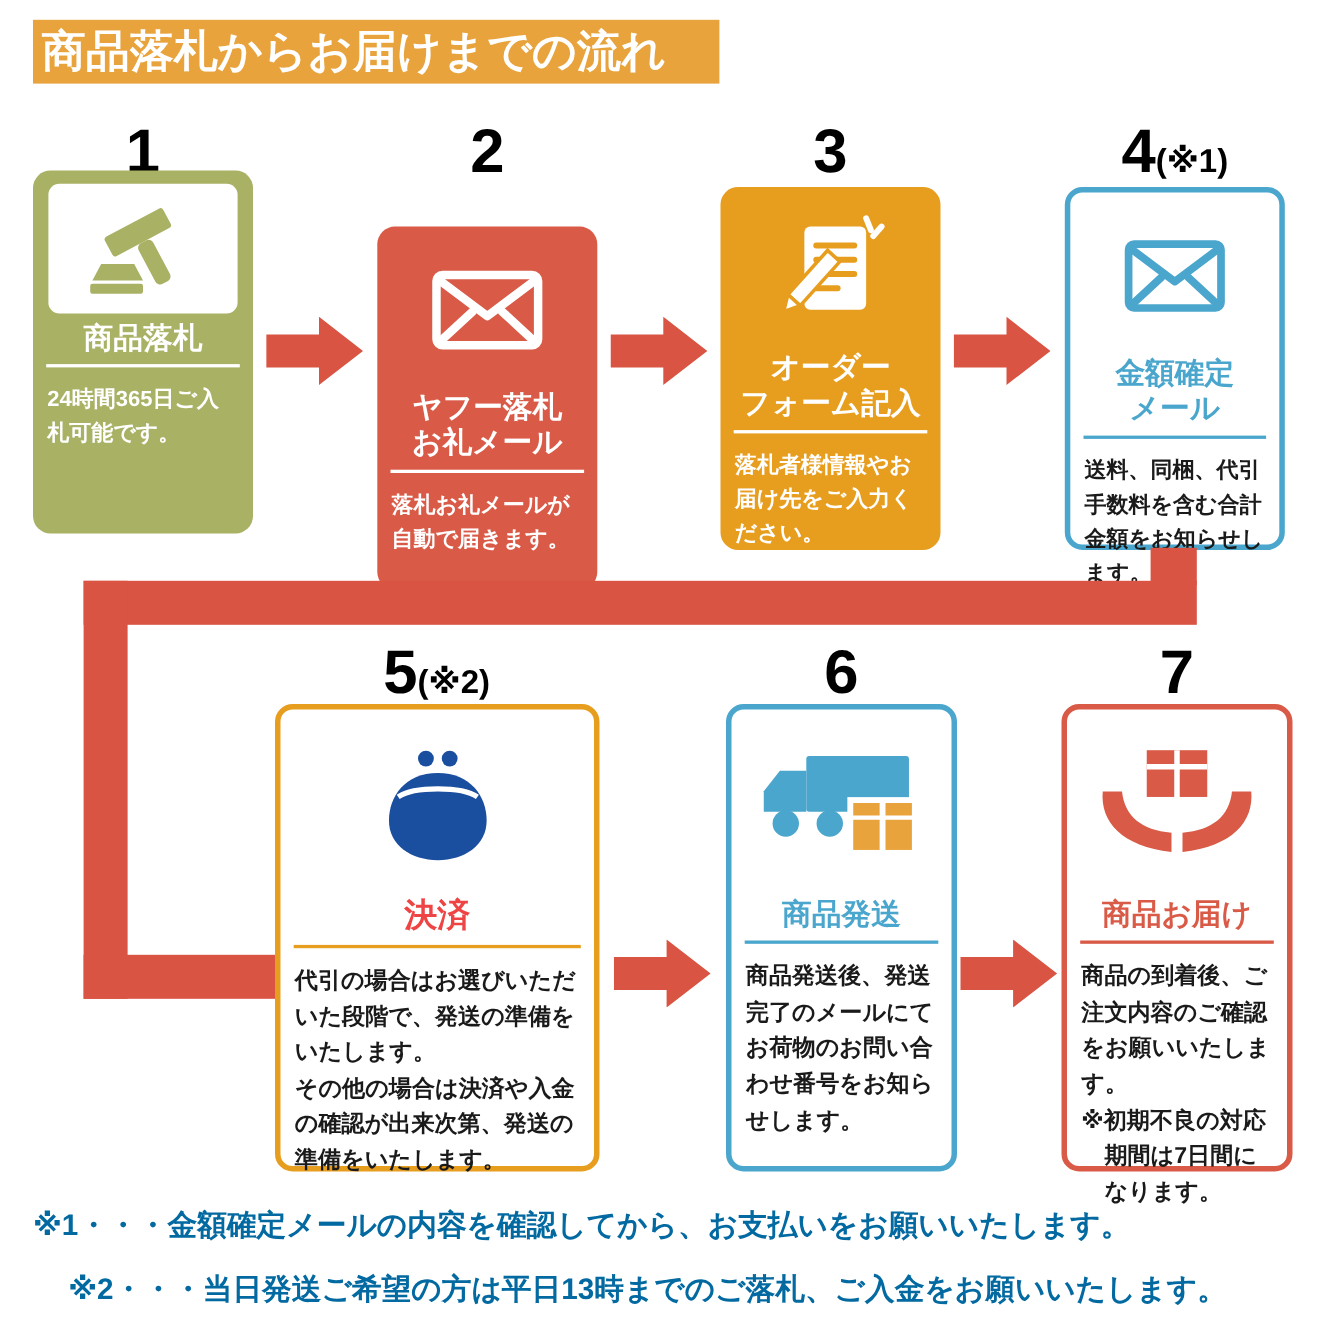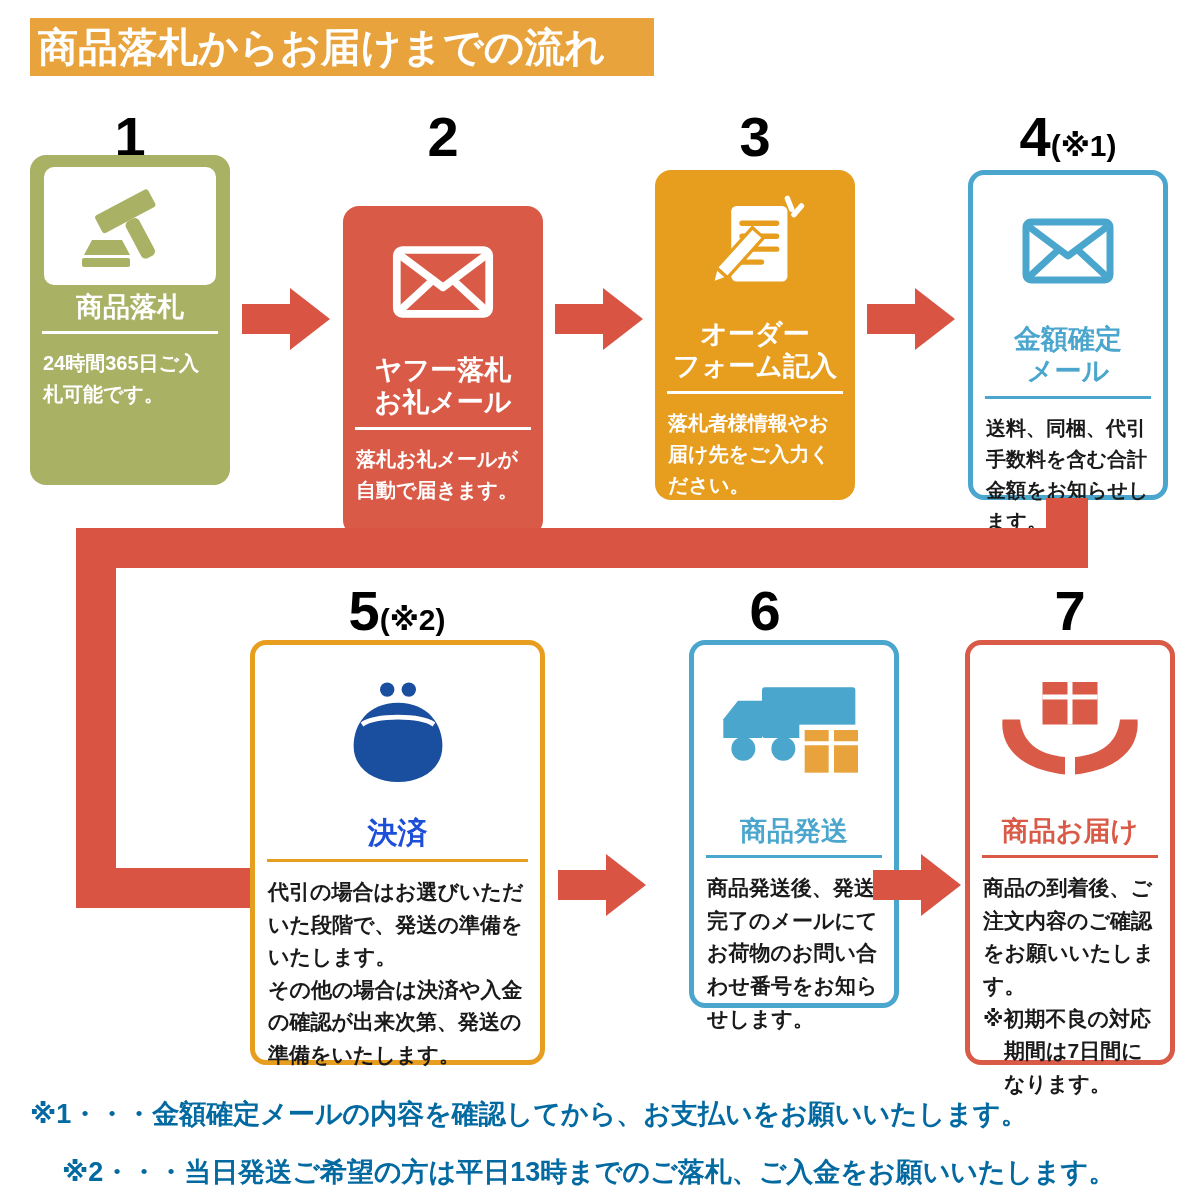--- a/index.html
+++ b/index.html
@@ -16,21 +16,21 @@
   .num { position: absolute; width: 200px; text-align: center; font-size: 56px; font-weight: bold; color: #000; }
   .num .suffix { font-size: 30px; }
   .box { position: absolute; border-radius: 16px; }
   .solid { color: #fff; }
   .solid .box-sep { background: #fff; }
   .olive { background: #A9B164; }
   .red-bg { background: #D95A47; }
   .orange-bg { background: #E79E1F; }
   .outlined { background: #fff; border: 5px solid; color: #1a1a1a; }
   .ob-blue { border-color: #4AA6CD; }   .ob-blue .box-title { color: #4AA6CD; }   .ob-blue .box-sep { background: #4AA6CD; }
-  .ob-orange { border-color: #E79E1F; } .ob-orange .box-title { color: #1d4ed8; } .ob-orange .box-sep { background: #E79E1F; }
+  .ob-orange { border-color: #E79E1F; } .ob-orange .box-title { color: #ef4444; } .ob-orange .box-sep { background: #E79E1F; }
   .ob-red { border-color: #D95A47; }    .ob-red .box-title { color: #D95A47; }    .ob-red .box-sep { background: #D95A47; }
   .icon-wrap { height: 130px; margin-top: 12px; display: flex; align-items: center; justify-content: center; }
   .icon-panel {
     width: 172px; height: 118px; margin: 12px auto 0; background: #fff;
     border-radius: 10px; display: flex; align-items: center; justify-content: center;
   }
   .box-title { text-align: center; font-weight: bold; font-size: 27px; line-height: 1.2; white-space: pre-line; margin-top: 6px; }
   .t-lg { font-size: 30px; }
   .box-sep { height: 3px; margin: 8px 12px; }
   .box-body { font-size: 20px; font-weight: bold; line-height: 1.55; padding: 6px 13px 0; white-space: pre-line; text-align: left; }
@@ -174,21 +174,21 @@
     <div class="box-body">代引の場合はお選びいただいた段階で、発送の準備をいたします。
 その他の場合は決済や入金の確認が出来次第、発送の準備をいたします。</div>
   </div>
 
   <div class="arrow" style="left:558px; top:854px;">
     <svg viewBox="0 0 88 62">
         <polygon points="0,16 48,16 48,0 88,31 48,62 48,46 0,46" fill="#D95443"></polygon>
       </svg>
   </div>
 
-  <div class="box outlined ob-blue row2" style="left:689px; top:640px; width:210px; height:368px;">
+  <div class="box outlined ob-blue row2" style="left:660px; top:640px; width:210px; height:425px;">
     <div class="icon-wrap">
       <svg viewBox="0 0 120 90" width="160" height="120">
         <g fill="#4AA6CD">
           <rect x="36" y="10" width="70" height="38" rx="2"></rect>
           <path d="M36 20 H18 L7 34 V48 H36 Z"></path>
           <circle cx="22" cy="56" r="9"></circle>
           <circle cx="52" cy="56" r="9"></circle>
         </g>
         <rect x="66" y="40" width="44" height="36" fill="#E8A33C" stroke="#fff" stroke-width="4"></rect>
         <path d="M88 40 V76" stroke="#fff" stroke-width="4" fill="none"></path>

